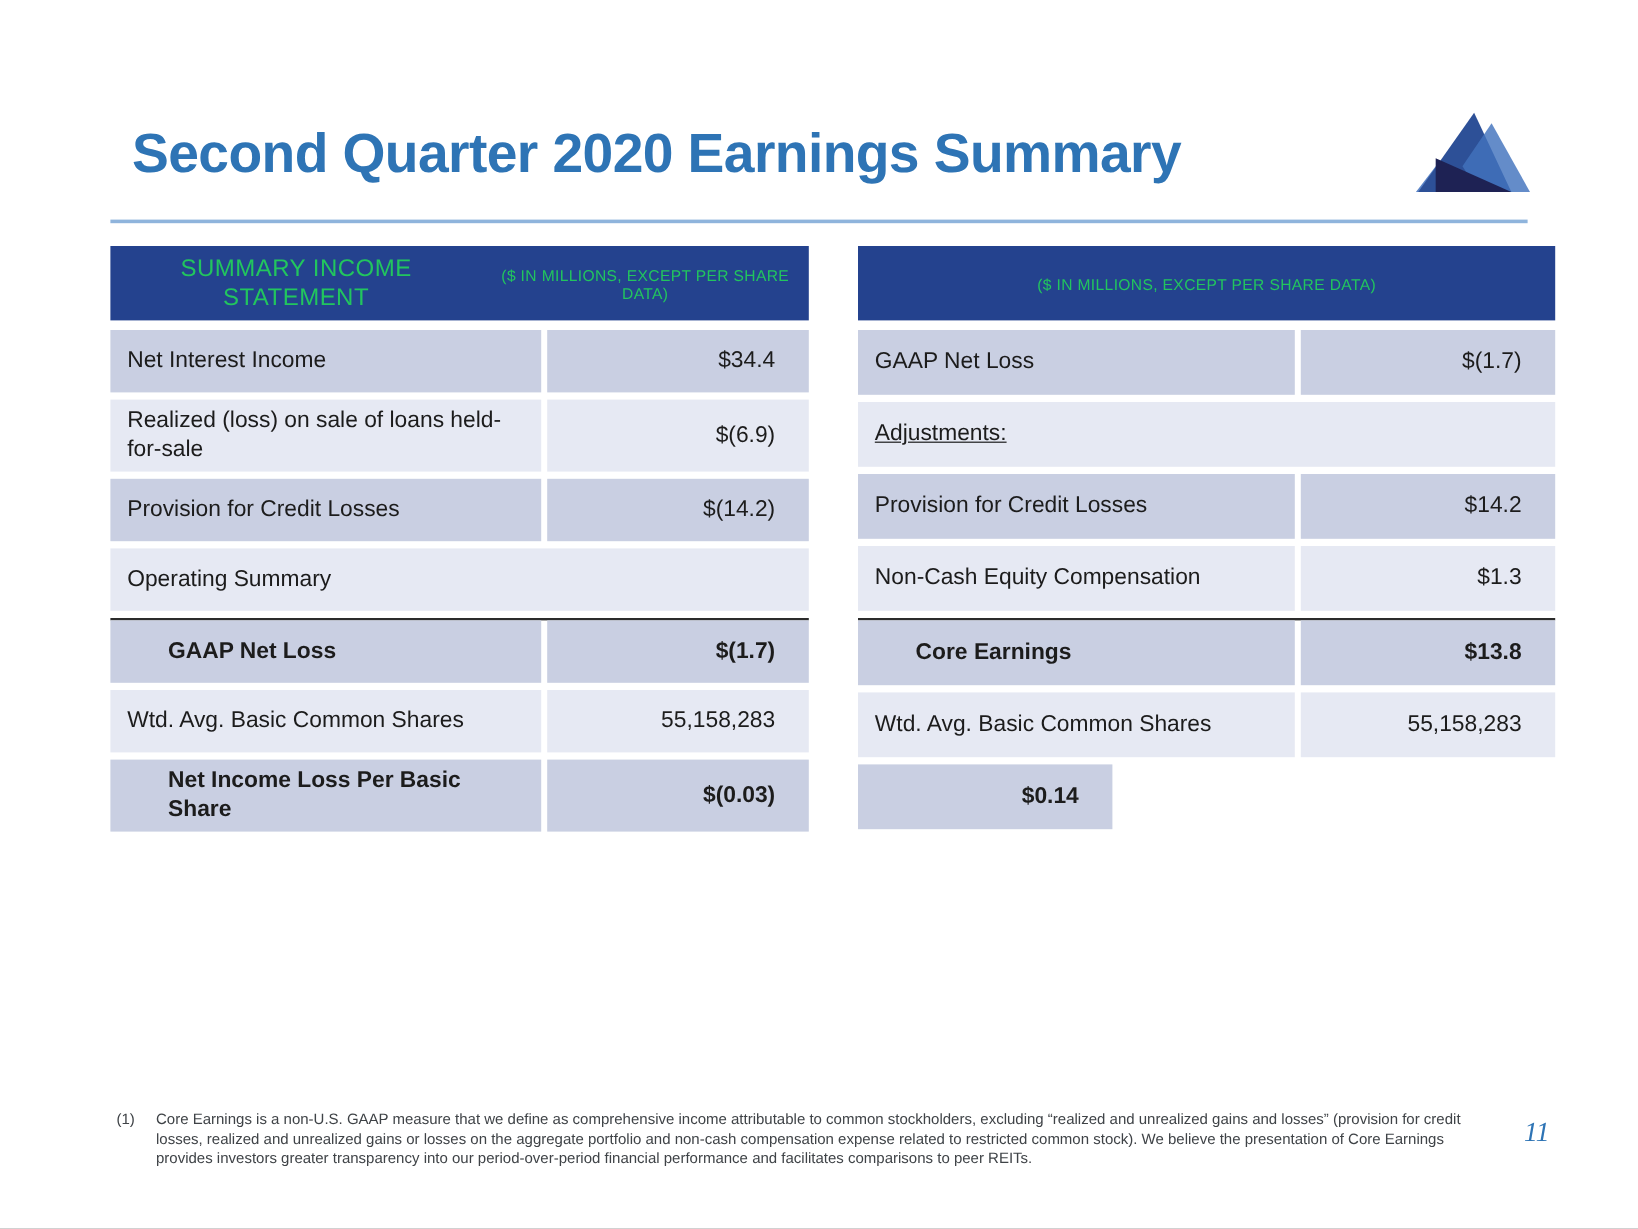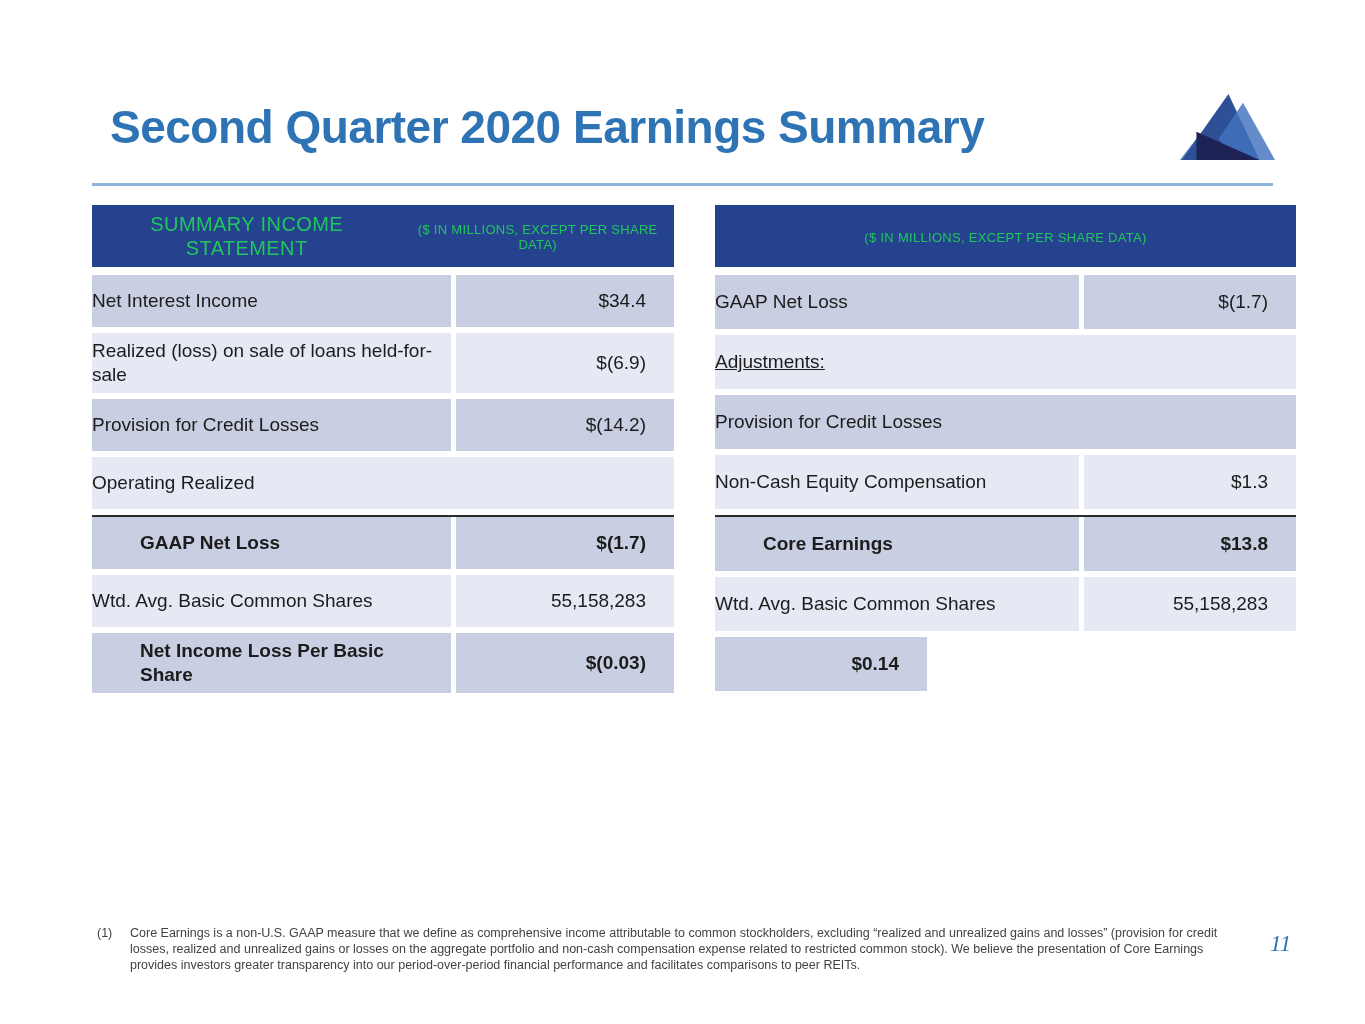--- a/index.html
+++ b/index.html
@@ -40,21 +40,21 @@
     text-align:center;
     margin-bottom:8px;
   }
   .thead .t1{font-size:20px;letter-spacing:0.4px;line-height:24px;}
   .thead .t1 sup{font-size:12px;vertical-align:super;line-height:0;}
   .thead .t2{font-size:13px;letter-spacing:0.3px;margin-top:2px;}
   .rows{display:flex;flex-direction:column;gap:6px;}
   .row{display:flex;gap:5px;min-height:52px;}
   .fin-table.right .row{min-height:54px;}
   .row .cell{display:flex;align-items:center;font-size:19px;color:var(--text-dark);}
-  .row .label{flex:1;padding:6px 10px 6px 0;line-height:24px;}
+  .row .label{flex:1;padding:6px 10px 6px 14px;line-height:24px;}
   .row .value{justify-content:flex-end;padding-right:28px;}
   .fin-table.left .row .value{width:190px;}
   .fin-table.right .row .value{width:184px;}
   .row.dark .cell{background:var(--row-dark);}
   .row.light .cell{background:var(--row-light);}
   .row.top-border{border-top:2px solid var(--total-line);}
   .row.bold .cell{font-weight:bold;}
   .row .label.indent{padding-left:48px;}
   .row .label.underline{text-decoration:underline;}
   
@@ -102,21 +102,21 @@
   </div>
         <div class="row light">
     <div class="cell label">Realized (loss) on sale of loans held-for-sale</div>
     <div class="cell value">$(6.9)</div>
   </div>
         <div class="row dark">
     <div class="cell label">Provision for Credit Losses</div>
     <div class="cell value">$(14.2)</div>
   </div>
         <div class="row light">
-    <div class="cell label">Operating Realized</div>
+    <div class="cell label">Operating Summary</div>
   </div>
         <div class="row dark top-border bold">
     <div class="cell label indent">GAAP Net Loss</div>
     <div class="cell value">$(1.7)</div>
   </div>
         <div class="row light">
     <div class="cell label">Wtd. Avg. Basic Common Shares</div>
     <div class="cell value">55,158,283</div>
   </div>
         <div class="row dark bold">
@@ -134,20 +134,21 @@
         <div class="row dark">
     <div class="cell label">GAAP Net Loss</div>
     <div class="cell value">$(1.7)</div>
   </div>
         <div class="row light">
     <div class="cell label underline">Adjustments:</div>
 
   </div>
         <div class="row dark">
     <div class="cell label">Provision for Credit Losses</div>
+    <div class="cell value">$14.2</div>
   </div>
         <div class="row light">
     <div class="cell label">Non-Cash Equity Compensation</div>
     <div class="cell value">$1.3</div>
   </div>
         <div class="row dark top-border bold">
     <div class="cell label indent">Core Earnings</div>
     <div class="cell value">$13.8</div>
   </div>
         <div class="row light">

